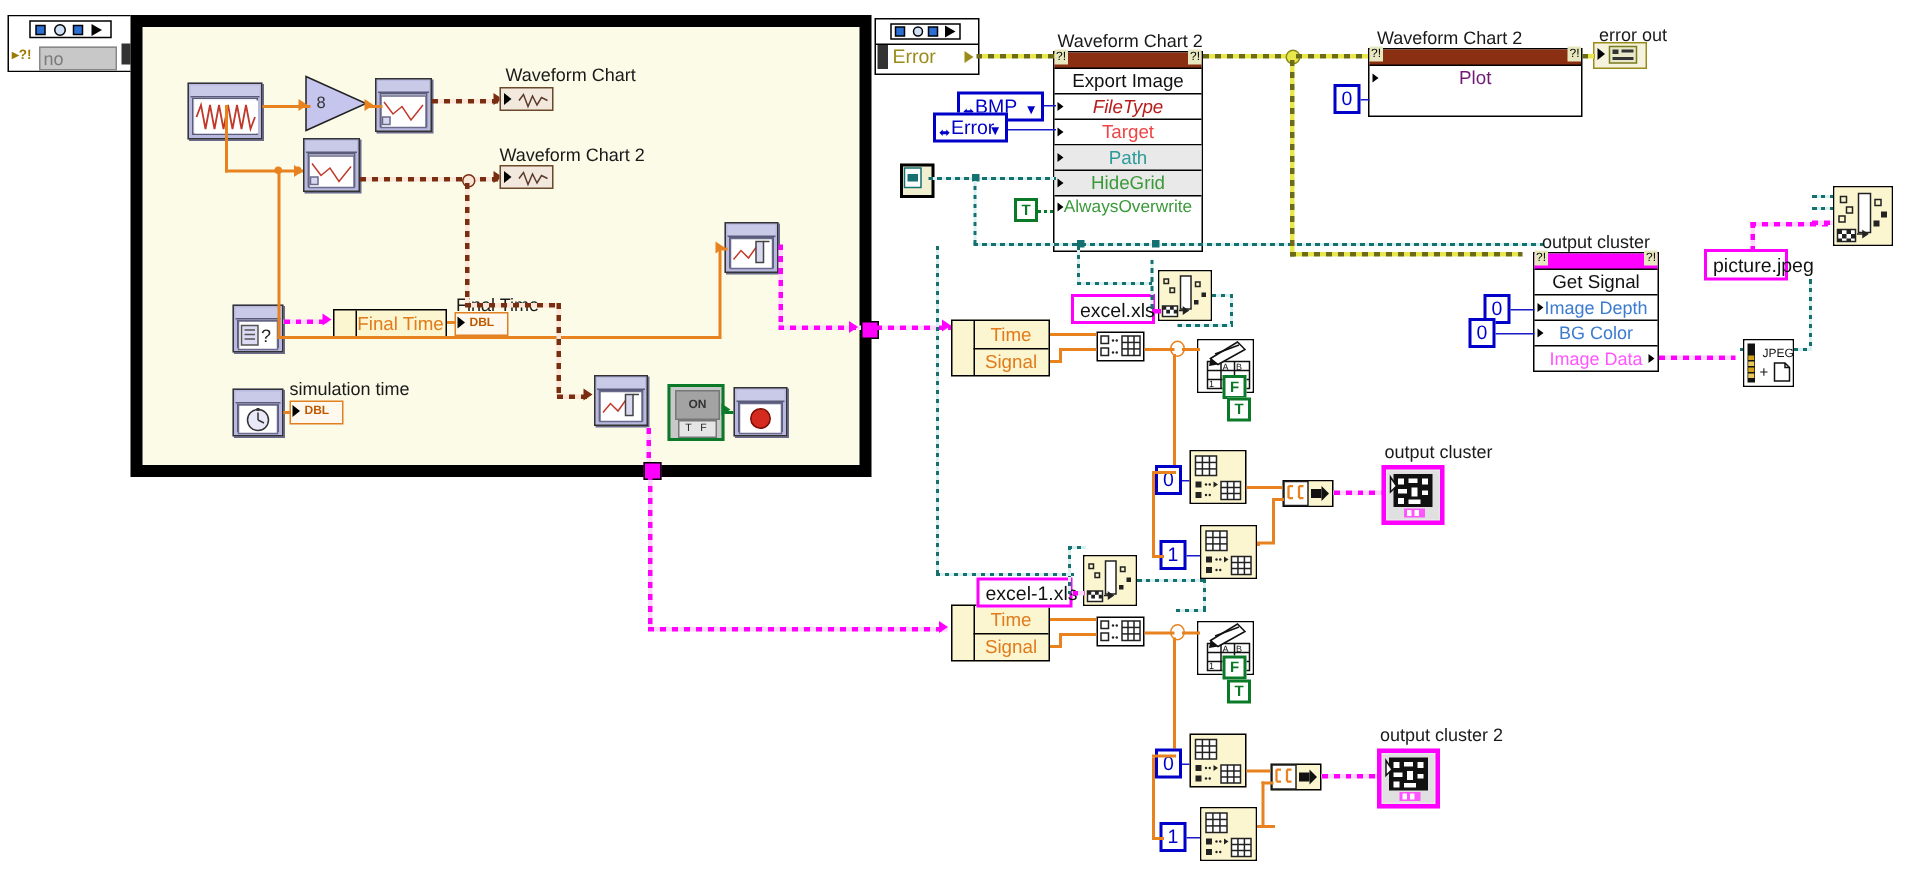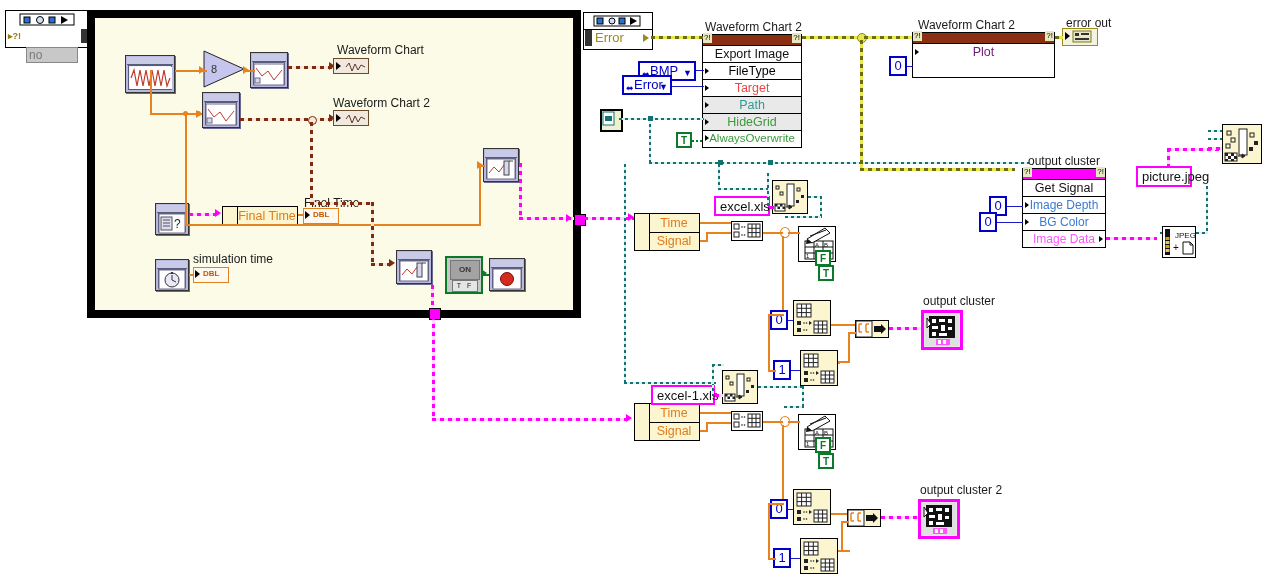--- a/index.html
+++ b/index.html
@@ -91,21 +91,21 @@
       <svg width="60" height="15" style="position:absolute;left:12px;top:1px;">
         <rect x="2" y="2" width="54" height="11" fill="none" stroke="#000" stroke-width="1"></rect>
         <rect x="6" y="5" width="6" height="6" fill="#2b6fd4" stroke="#000"></rect>
         <circle cx="22" cy="8" r="3.5" fill="#cfe0f5" stroke="#000"></circle>
         <rect x="31" y="5" width="6" height="6" fill="#2b6fd4" stroke="#000"></rect>
         <path d="M43 4 L50 8 L43 12 Z" fill="#000"></path>
       </svg>
     </div>
     <div class="abs" style="left:0;top:17px;right:0;bottom:0;background:#fff;">
       <span class="abs" style="left:2px;top:3px;color:#9a7a00;font-size:9px;font-weight:bold;">▸?!</span>
-      <span class="abs" style="left:20px;top:19px;width:48px;height:14px;background:#c8c8c8;border:1px solid #888;
+      <span class="abs" style="left:20px;top:3px;width:48px;height:14px;background:#c8c8c8;border:1px solid #888;
             color:#7a7a7a;font-size:12px;line-height:14px;padding-left:2px;">no</span>
       <span class="abs" style="right:3px;top:1px;width:7px;height:14px;background:#333;"></span>
     </div>
   </div>
 
   <div class="simloop" style="left:87px;top:10px;width:494px;height:308px;"></div>
 
   <div class="icon3d" style="left:125px;top:55px;width:50px;height:38px;">
     <div class="top"></div>
       <div class="body"></div>
@@ -297,24 +297,24 @@
     </div>
     <div class="abs" style="left:0;top:16px;right:0;bottom:0;">
       <span class="abs" style="left:1px;top:1px;width:7px;height:16px;background:#333;"></span>
       <span class="abs" style="left:11px;top:1px;font-size:13px;color:#9a8c18;">Error</span>
       <span class="abs" style="right:3px;top:5px;width:0;height:0;border-left:6px solid #9a8c18;
             border-top:4px solid transparent;border-bottom:4px solid transparent;"></span>
     </div>
   </div>
 
   <div class="lbl" style="left:705px;top:21px;">Waveform Chart 2</div>
-  <div class="pnode" style="left:702px;top:34px;width:100px;height:114px;">
+  <div class="pnode" style="left:702px;top:34px;width:100px;height:134px;">
     <div class="hdr"></div>
     <div class="ttl">Export Image</div>
-    <div class="row" style="color:#000000;">FileType</div>
+    <div class="row" style="color:#b91c1c;font-style:italic;">FileType</div>
     <div class="row" style="color:#ef4444;">Target</div>
     <div class="row rd" style="color:#2e9a9a;">Path</div>
     <div class="row rd" style="color:#3a9a3a;">HideGrid</div>
     <div class="row" style="color:#3a9a3a;font-size:11.5px;">AlwaysOverwrite</div>
   </div>
 
   <div class="ring" style="left:638px;top:61px;width:58px;height:20px;">
     <span class="ar">⬌</span><span>BMP</span><span class="dn">▼</span>
   </div>
   <div class="ring" style="left:622px;top:75px;width:50px;height:20px;">

